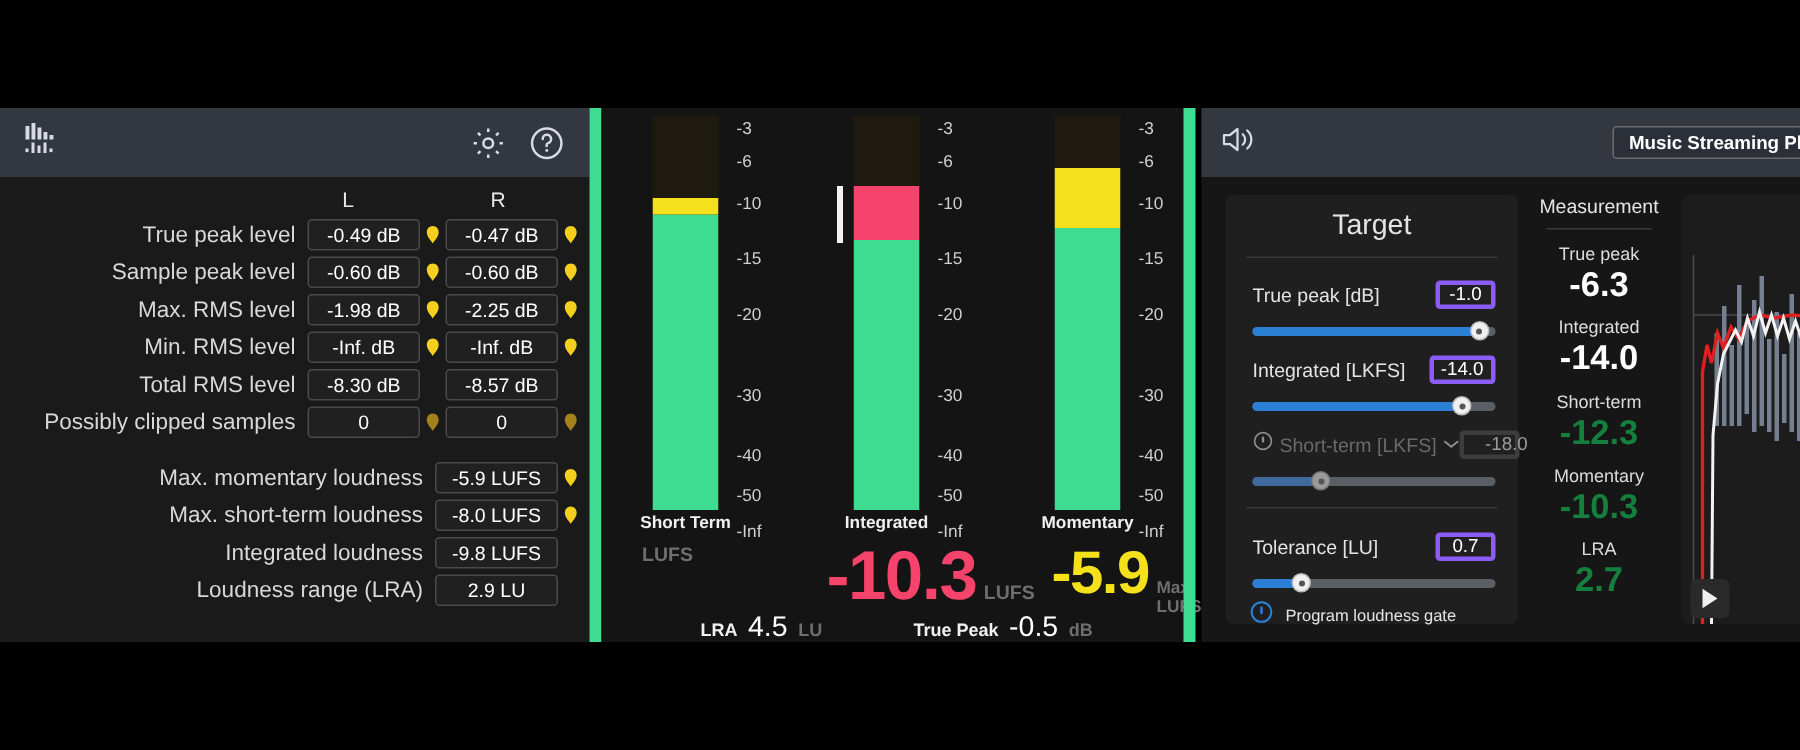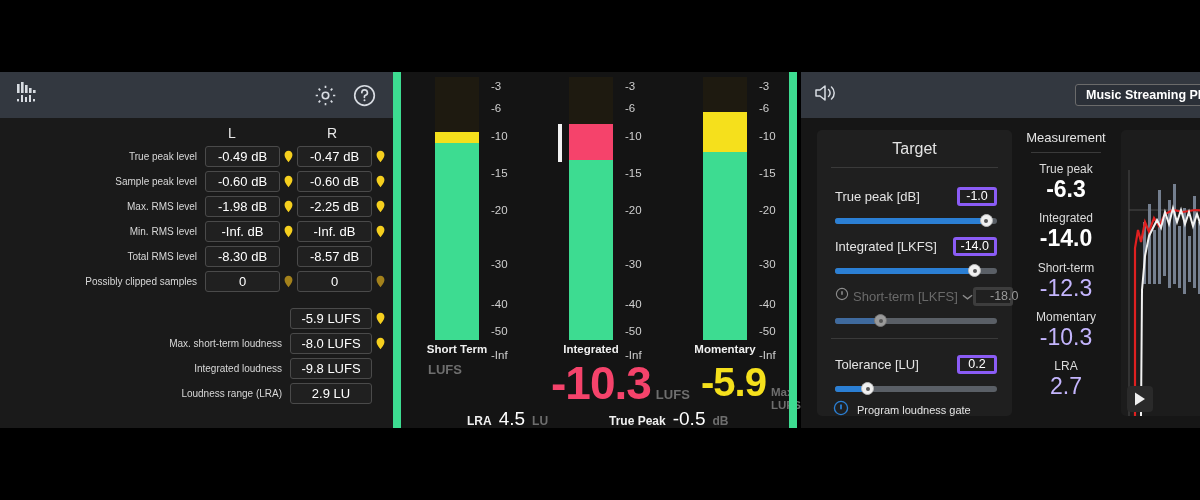--- a/index.html
+++ b/index.html
@@ -26,21 +26,21 @@
   .hdr-icons { display: flex; align-items: center; gap: 14px; }
   .hdr-btn { display: flex; align-items: center; justify-content: center; cursor: pointer; }
 
   .lp-body { position: absolute; left: 0; top: 46px; width: 393px; height: 310px; padding-top: 4px; }
 
   .col-heads { display: flex; justify-content: flex-end; padding-right: 18px; height: 22px; align-items: center; }
   .col-head { width: 86px; text-align: center; color: #e8e8e8; font-size: 14px; }
   .col-head.first { margin-right: 14px; }
 
   .stat-row { display: flex; align-items: center; justify-content: flex-end; height: 25px; padding-right: 4px; }
-  .stat-label { color: #d8d8d8; font-size: 10px; text-align: left; padding-right: 8px; white-space: nowrap; }
+  .stat-label { color: #d8d8d8; font-size: 15px; text-align: left; padding-right: 8px; white-space: nowrap; }
   .val-box {
     width: 75px; height: 21px; border: 1px solid #4a4a4a; border-radius: 3px;
     background: #202020; color: #fff; font-size: 13px;
     display: flex; align-items: center; justify-content: center;
     font-family: "Liberation Sans", sans-serif;
   }
   .val-box.wide { width: 82px; }
   .ind-slot { width: 17px; display: flex; align-items: center; justify-content: center; }
   .bulb { width: 9px; height: 13px; display:block; }
 
@@ -95,21 +95,21 @@
     border: 1px solid #6b6b6b; border-radius: 3px; background: #2b3038;
     color: #fff; font-size: 12.5px; font-weight: bold;
     display: flex; align-items: center; padding: 0 10px; white-space: nowrap;
     width: 160px; overflow: hidden; cursor: pointer;
   }
 
   .target-card {
     position: absolute; left: 16px; top: 58px; width: 195px; height: 286px;
     background: #1f1f1f; border-radius: 5px;
   }
-  .card-title { color: #e4e4e4; font-size: 16px; text-align: center; padding-top: 10px; }
+  .card-title { color: #e4e4e4; font-size: 19px; text-align: center; padding-top: 10px; }
   .card-divider { height: 1px; background: #3a3a3a; margin: 9px 14px 0 14px; }
 
   .ctl { position: absolute; left: 18px; width: 162px; }
   .ctl-row { display: flex; align-items: center; justify-content: space-between; height: 20px; }
   .ctl-label { color: #e4e4e4; font-size: 13px; white-space: nowrap; }
   .ctl-label.muted { color: #6a6a6a; }
   .ctl-val {
     min-width: 40px; height: 19px; border: 3px solid #8b5cf6; border-radius: 3px;
     background: #202020; color: #fff; font-size: 12.5px;
     display: flex; align-items: center; justify-content: center; padding: 0 5px;
@@ -132,21 +132,21 @@
 
   .gate-row { position: absolute; left: 16px; display: flex; align-items: center; gap: 8px; }
   .gate-label { color: #e4e4e4; font-size: 11px; }
 
   .meas-col { position: absolute; left: 222px; top: 58px; width: 86px; }
   .meas-title { color: #e4e4e4; font-size: 13px; text-align: center; }
   .meas-underline { height: 1px; background: #3a3a3a; margin: 7px 8px 0 8px; }
   .meas-item { text-align: center; margin-top: 9px; }
   .meas-name { color: #dcdcdc; font-size: 12px; }
   .meas-num { color: #fff; font-size: 23px; font-weight: bold; margin-top: 1px; line-height: 1.1; }
-  .meas-num.dim { color: #c4b5fd; font-weight: normal; }
+  .meas-num.dim { color: #15803d; font-weight: bold; }
 
   .graph-card {
     position: absolute; left: 320px; top: 58px; width: 190px; height: 286px;
     background: #1c1c1c; border-radius: 5px; overflow: hidden;
   }
   .graph-title { color: #bdbdbd; font-size: 12.5px; text-align: center; padding-top: 9px; }
   .graph-area { position: absolute; left: 0; top: 40px; width: 190px; height: 246px; }
   .play-btn {
     position: absolute; left: 6px; bottom: 4px; width: 26px; height: 26px;
     background: #2a2a2a; border-radius: 4px;
@@ -279,20 +279,21 @@
             <span class="ind-slot">
               <svg class="bulb" viewBox="0 0 10 14">
                 <path d="M5 0.5 C7.6 0.5 9.4 2.6 9.4 5.2 C9.4 8.4 6.4 11.4 5 13.4 C3.6 11.4 0.6 8.4 0.6 5.2 C0.6 2.6 2.4 0.5 5 0.5 Z" fill="#a3811b"></path>
               </svg>
             </span>
           </div>
         </div>
       <div class="lp-gap"></div>
       <div id="loud-rows">
           <div class="stat-row">
+            <span class="stat-label">Max. momentary loudness</span>
             <span class="val-box wide">-5.9 LUFS</span>
             <span class="ind-slot">
               <svg class="bulb" viewBox="0 0 10 14">
                 <path d="M5 0.5 C7.6 0.5 9.4 2.6 9.4 5.2 C9.4 8.4 6.4 11.4 5 13.4 C3.6 11.4 0.6 8.4 0.6 5.2 C0.6 2.6 2.4 0.5 5 0.5 Z" fill="#f5cf1e"></path>
               </svg>
             </span>
           </div>
           <div class="stat-row">
             <span class="stat-label">Max. short-term loudness</span>
             <span class="val-box wide">-8.0 LUFS</span>
@@ -477,21 +478,21 @@
             <div class="sl-fill muted" style="width:28%"></div>
           <div class="sl-knob muted" style="left:calc(28% - 6px)"></div>
         </div>
       </div>
 
       <div style="position:absolute;left:14px;top:208px;width:167px;height:1px;background:#3a3a3a;"></div>
 
       <div class="ctl" style="top:224px;">
         <div class="ctl-row">
           <span class="ctl-label">Tolerance [LU]</span>
-          <span class="ctl-val">0.2</span>
+          <span class="ctl-val">0.7</span>
         </div>
         <div class="slider">
           <div class="sl-track"></div>
             <div class="sl-fill" style="width:20%"></div>
           <div class="sl-knob" style="left:calc(20% - 6px)"></div>
         </div>
       </div>
 
       <div class="gate-row" style="top:270px;">
         <span>

